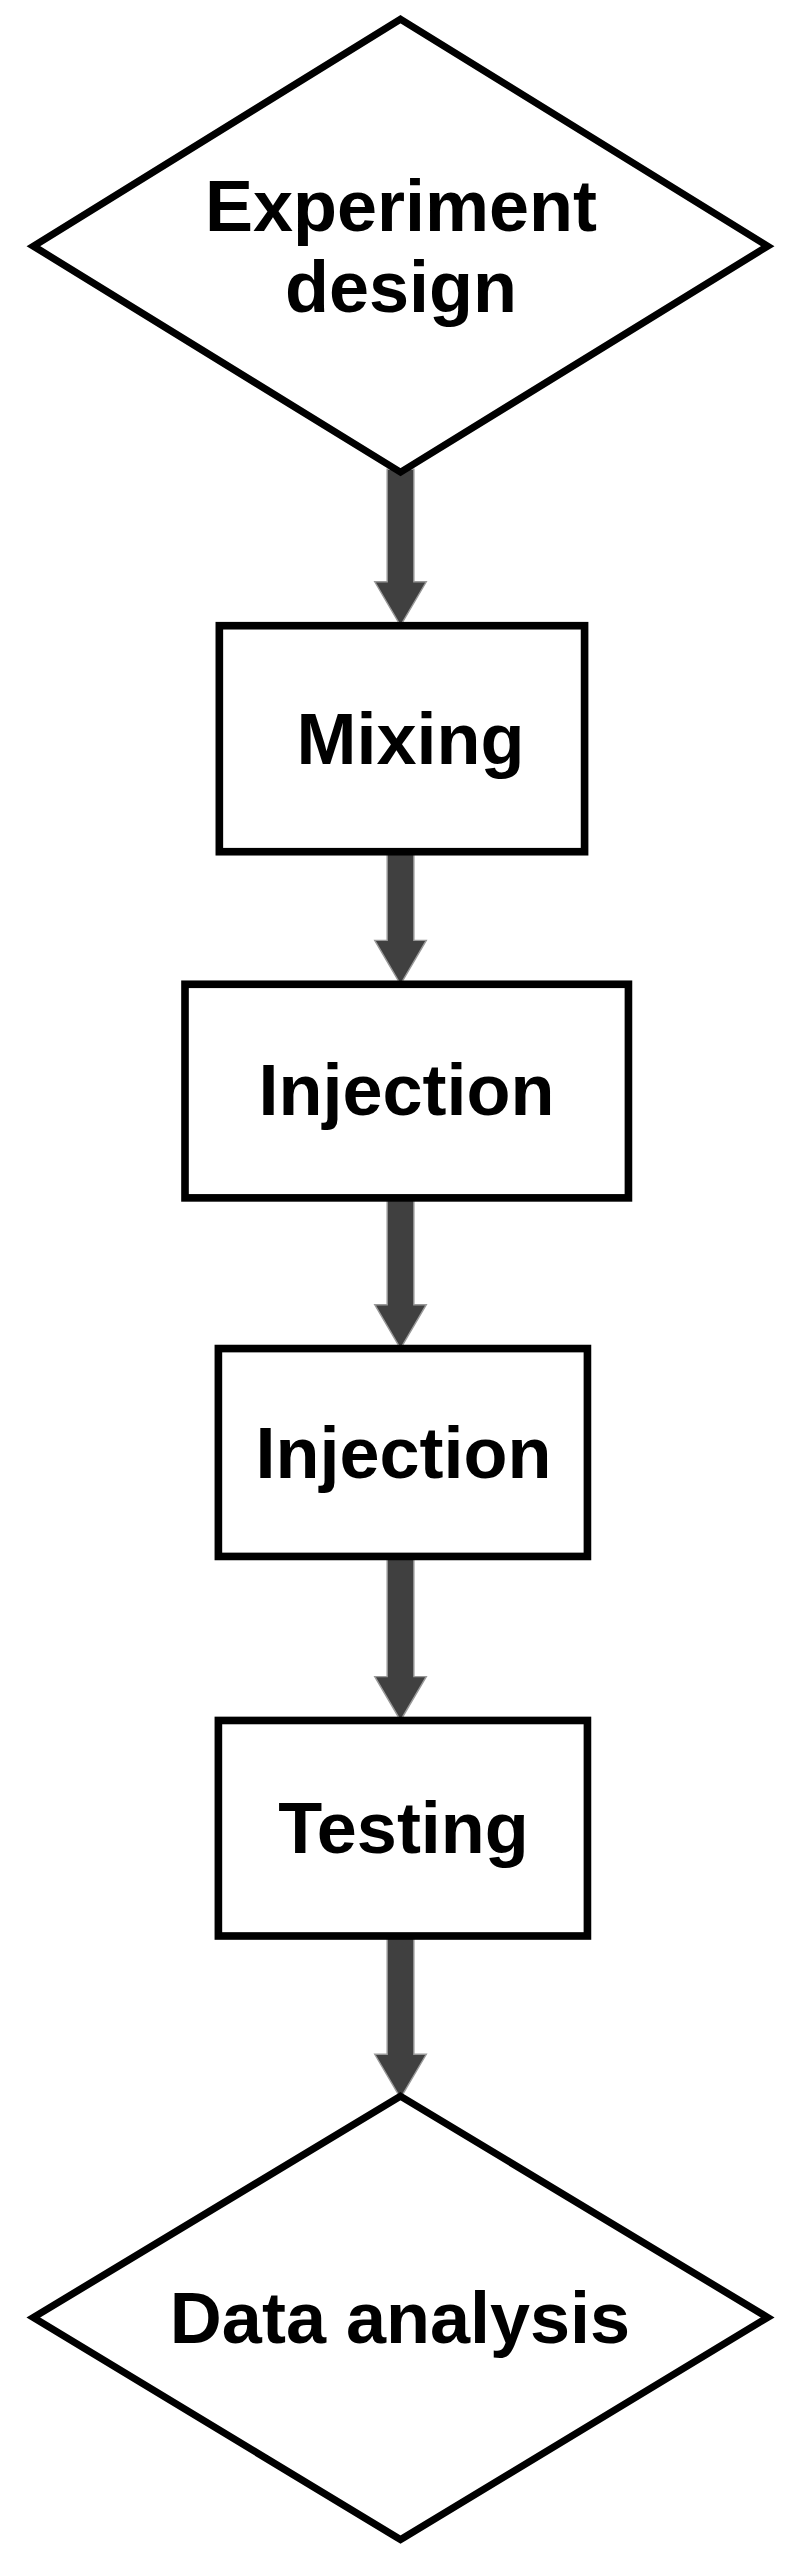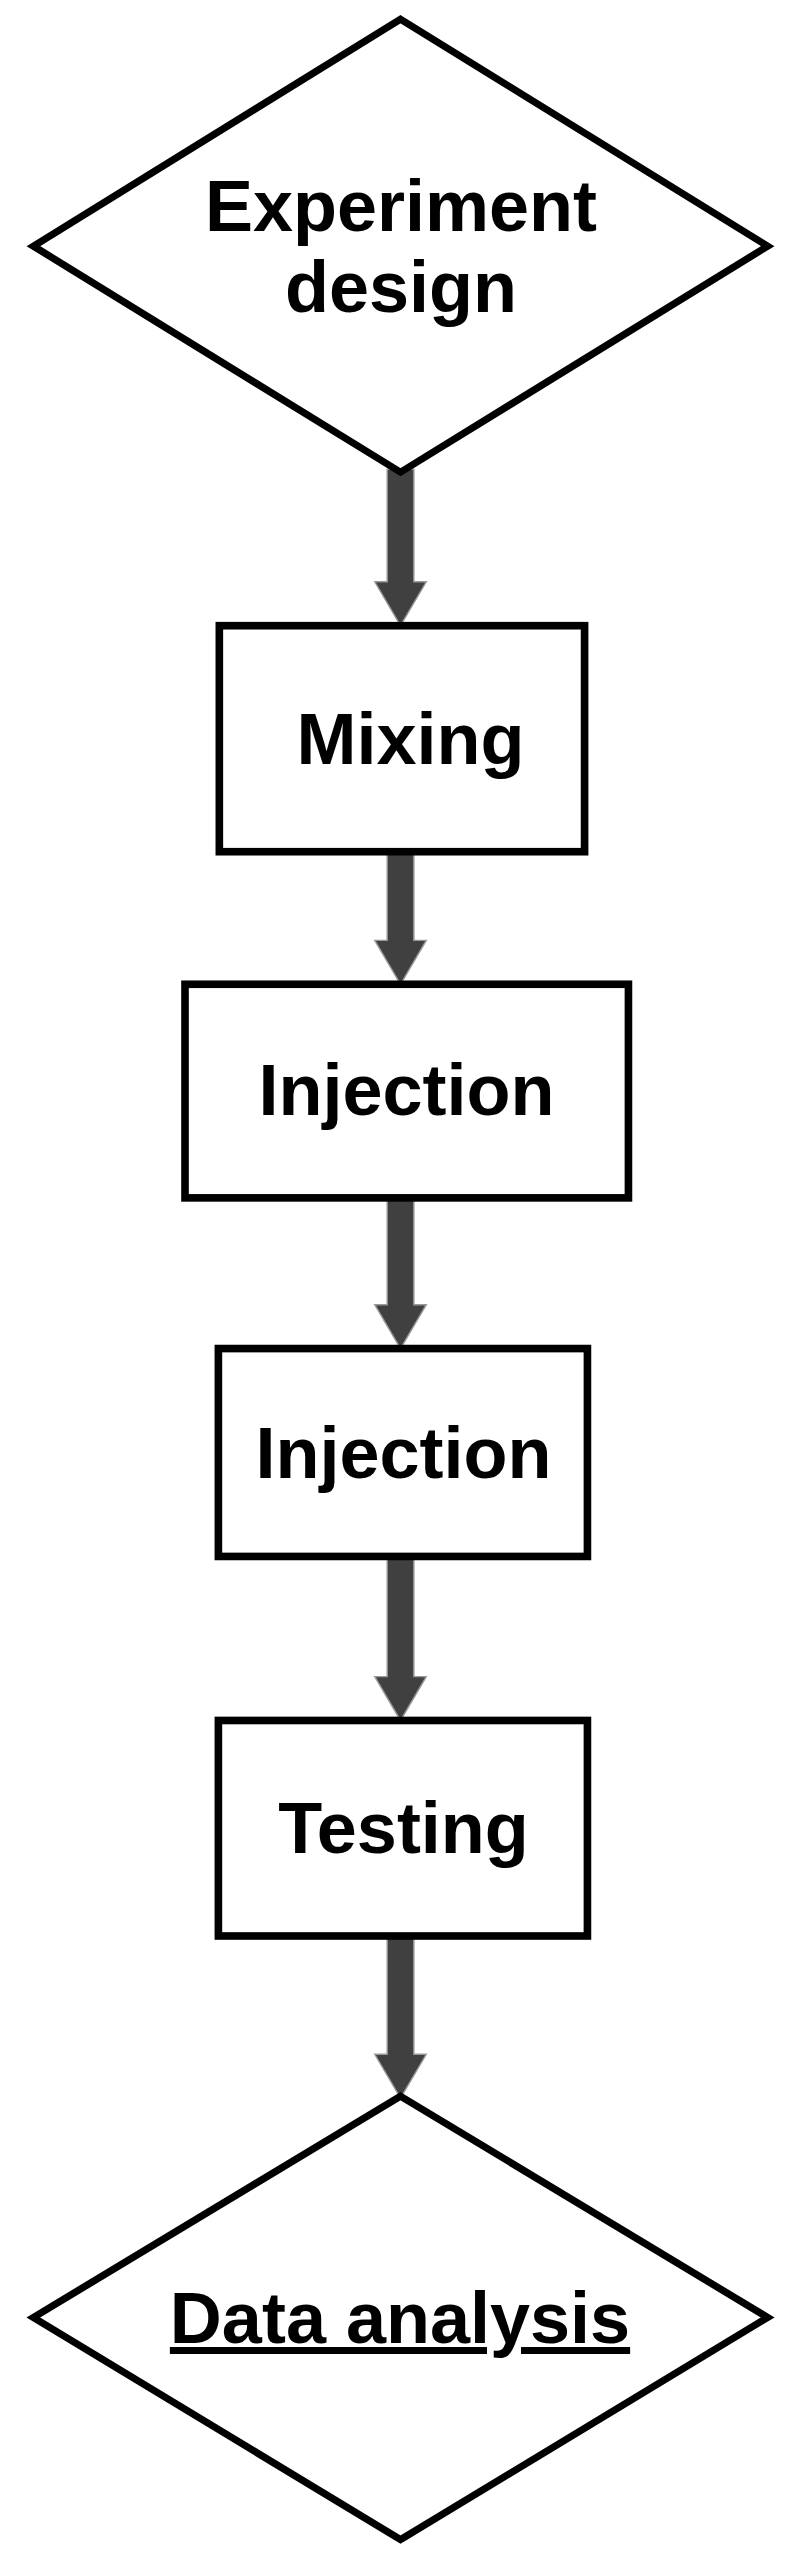--- a/index.html
+++ b/index.html
@@ -33,21 +33,21 @@
     line-height: 1.12;
     color: #000000;
     letter-spacing: 0px;
     user-select: none;
   }
   .label-experiment { left: 191px; top: 113px;  width: 420px; height: 267px; }
   .label-mixing     { left: 216px; top: 622px;  width: 373px; height: 234px; padding-left: 8px; }
   .label-preheating { left: 181px; top: 980px; width: 451px; height: 221px; }
   .label-injection  { left: 215px; top: 1345px; width: 377px; height: 216px; }
   .label-testing    { left: 215px; top: 1717px; width: 377px; height: 223px; }
-  .label-dataanalysis { left: 95px; top: 2194px; width: 610px; height: 248px; text-decoration: underline; }
+  .label-dataanalysis { left: 95px; top: 2194px; width: 610px; height: 248px; }
 </style>
 </head>
 <body>
 
 <div class="canvas">
 
   <svg class="shape-layer" viewBox="0 0 841 2701" width="802" height="2576" xmlns="http://www.w3.org/2000/svg">
 
     <polygon points="406,492 434,492 434,610 447,610 420,656 393,610 406,610" stroke="#999999" stroke-width="1.5" fill="#404040"></polygon>
     <polygon points="406,894 434,894 434,986 447,986 420,1032 393,986 406,986" stroke="#999999" stroke-width="1.5" fill="#404040"></polygon>

